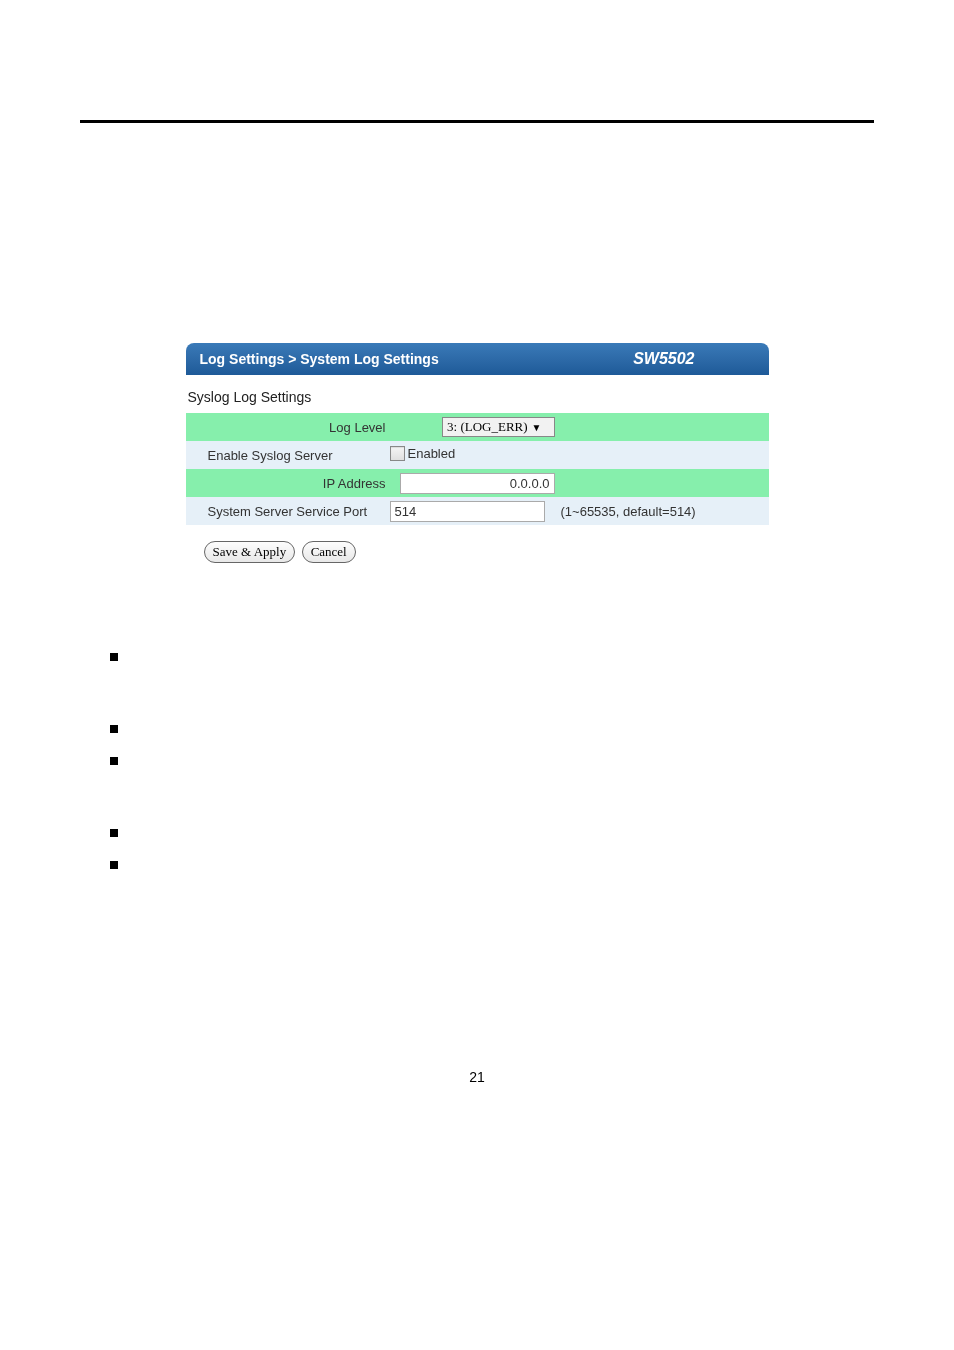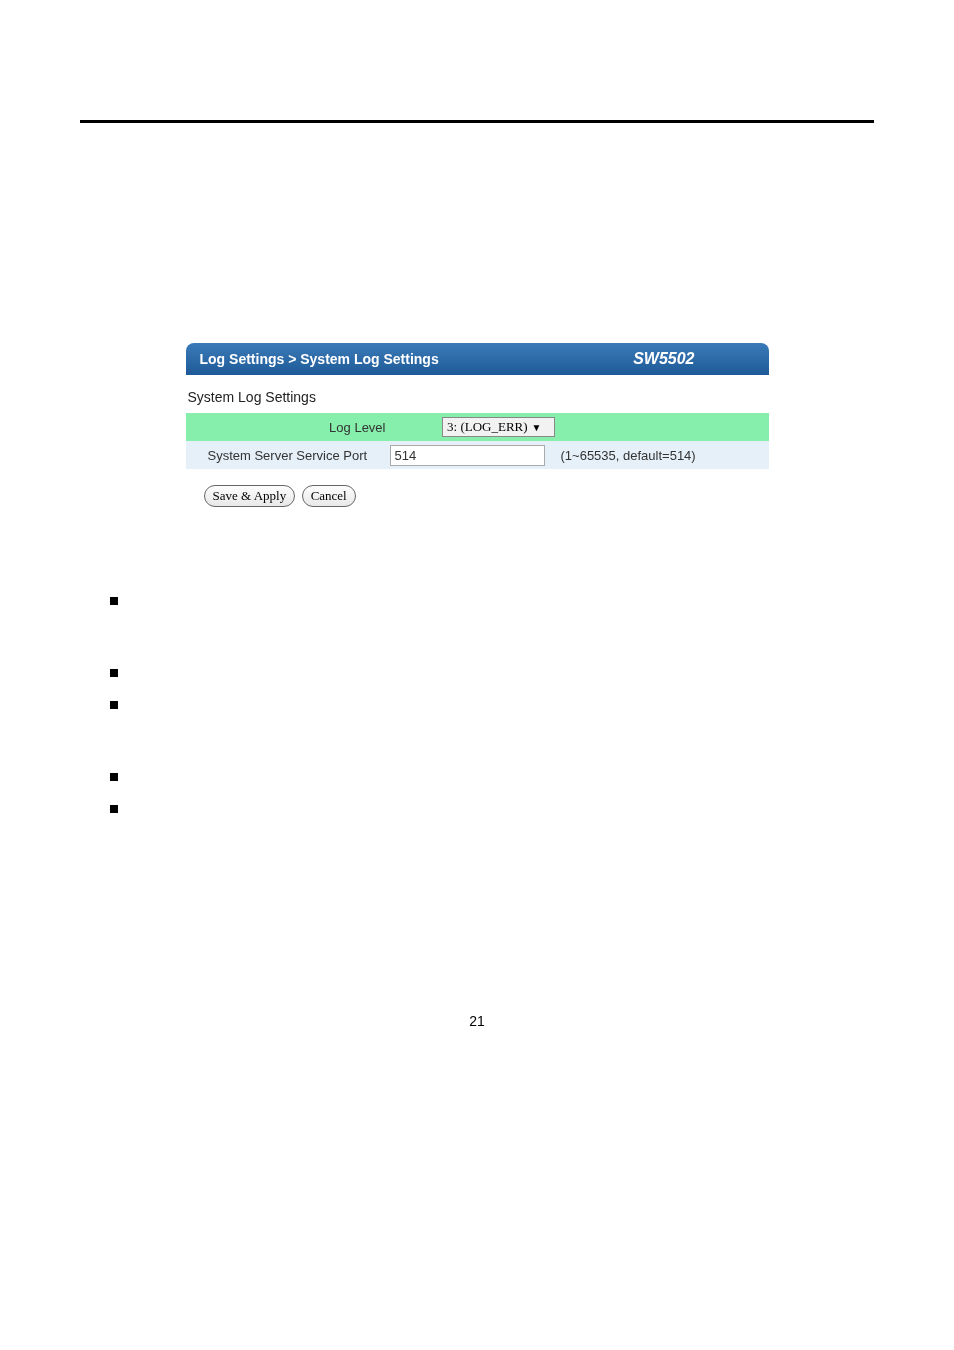--- a/index.html
+++ b/index.html
@@ -161,32 +161,51 @@
 
 <div class="page">
   <div class="top-rule"></div>
 
   <div class="screenshot">
     <div class="header-bar">
       <span class="breadcrumb">Log Settings &gt; System Log Settings</span>
       <span class="model">SW5502</span>
     </div>
 
-    <div class="section-title">System Log Settings</div>
+    <div class="section-title">Syslog Log Settings</div>
 
     <table class="settings-table">
       <tbody>
       <tr class="row-even">
         <td class="col-spacer"></td>
         <td class="col-label">Log Level</td>
         <td class="col-control">
           <span class="select-box">
             <span>3: (LOG_ERR)</span>
             <span class="chevron">▼</span>
           </span>
+        </td>
+        <td class="col-note"></td>
+      </tr>
+      <tr class="row-odd">
+        <td class="col-spacer"></td>
+        <td class="col-label">Enable Syslog Server</td>
+        <td class="col-control">
+          <span class="checkbox-wrap">
+            <span class="checkbox-box"></span>
+            <span class="checkbox-label">Enabled</span>
+          </span>
+        </td>
+        <td class="col-note"></td>
+      </tr>
+      <tr class="row-even">
+        <td class="col-spacer"></td>
+        <td class="col-label">IP Address</td>
+        <td class="col-control">
+          <span class="input-box">0.0.0.0</span>
         </td>
         <td class="col-note"></td>
       </tr>
       <tr class="row-odd">
         <td class="col-spacer"></td>
         <td class="col-label">System Server Service Port</td>
         <td class="col-control">
           <span class="input-box">514</span>
         </td>
         <td class="col-note">(1~65535, default=514)</td>

